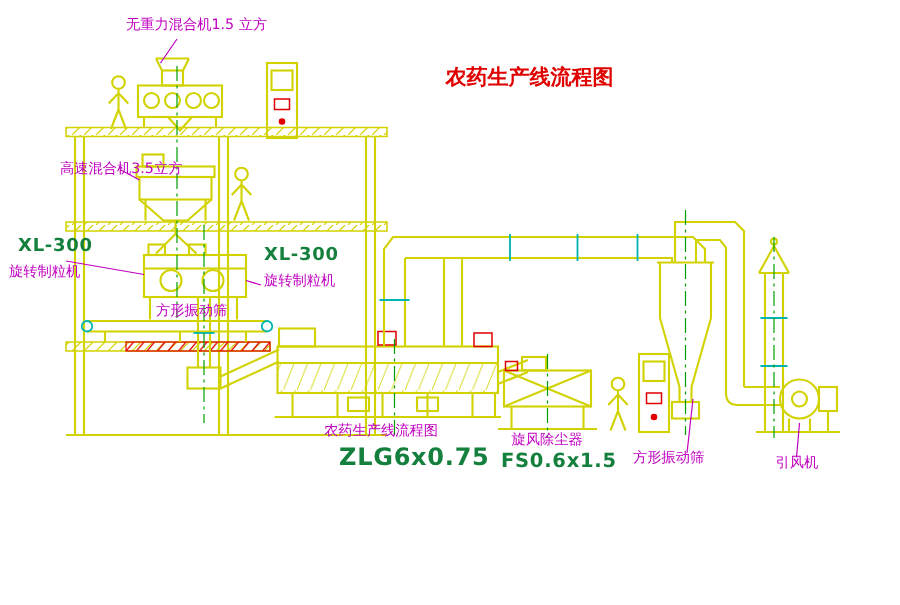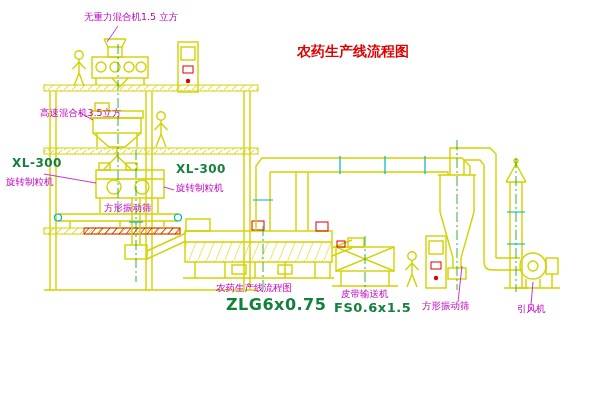--- a/index.html
+++ b/index.html
@@ -197,17 +197,17 @@
 
   <div class="lbl m lb-gravity">无重力混合机1.5 立方</div>
   <div class="lbl m lb-hsmixer">高速混合机3.5立方</div>
   <div class="lbl y lb-xl-left">XL-300</div>
   <div class="lbl m lb-gran-left">旋转制粒机</div>
   <div class="lbl y lb-xl-center">XL-300</div>
   <div class="lbl m lb-gran-center">旋转制粒机</div>
   <div class="lbl m lb-conveyor">方形振动筛</div>
   <div class="lbl m lb-dryer">农药生产线流程图</div>
   <div class="lbl y lb-dryer-model">ZLG6x0.75</div>
-  <div class="lbl m lb-sieve">皮带输送机</div>
+  <div class="lbl m lb-sieve">旋风除尘器</div>
   <div class="lbl y lb-sieve-model">FS0.6x1.5</div>
   <div class="lbl m lb-cyclone">方形振动筛</div>
   <div class="lbl m lb-fan">引风机</div>
 </div>
 
 </body></html>

